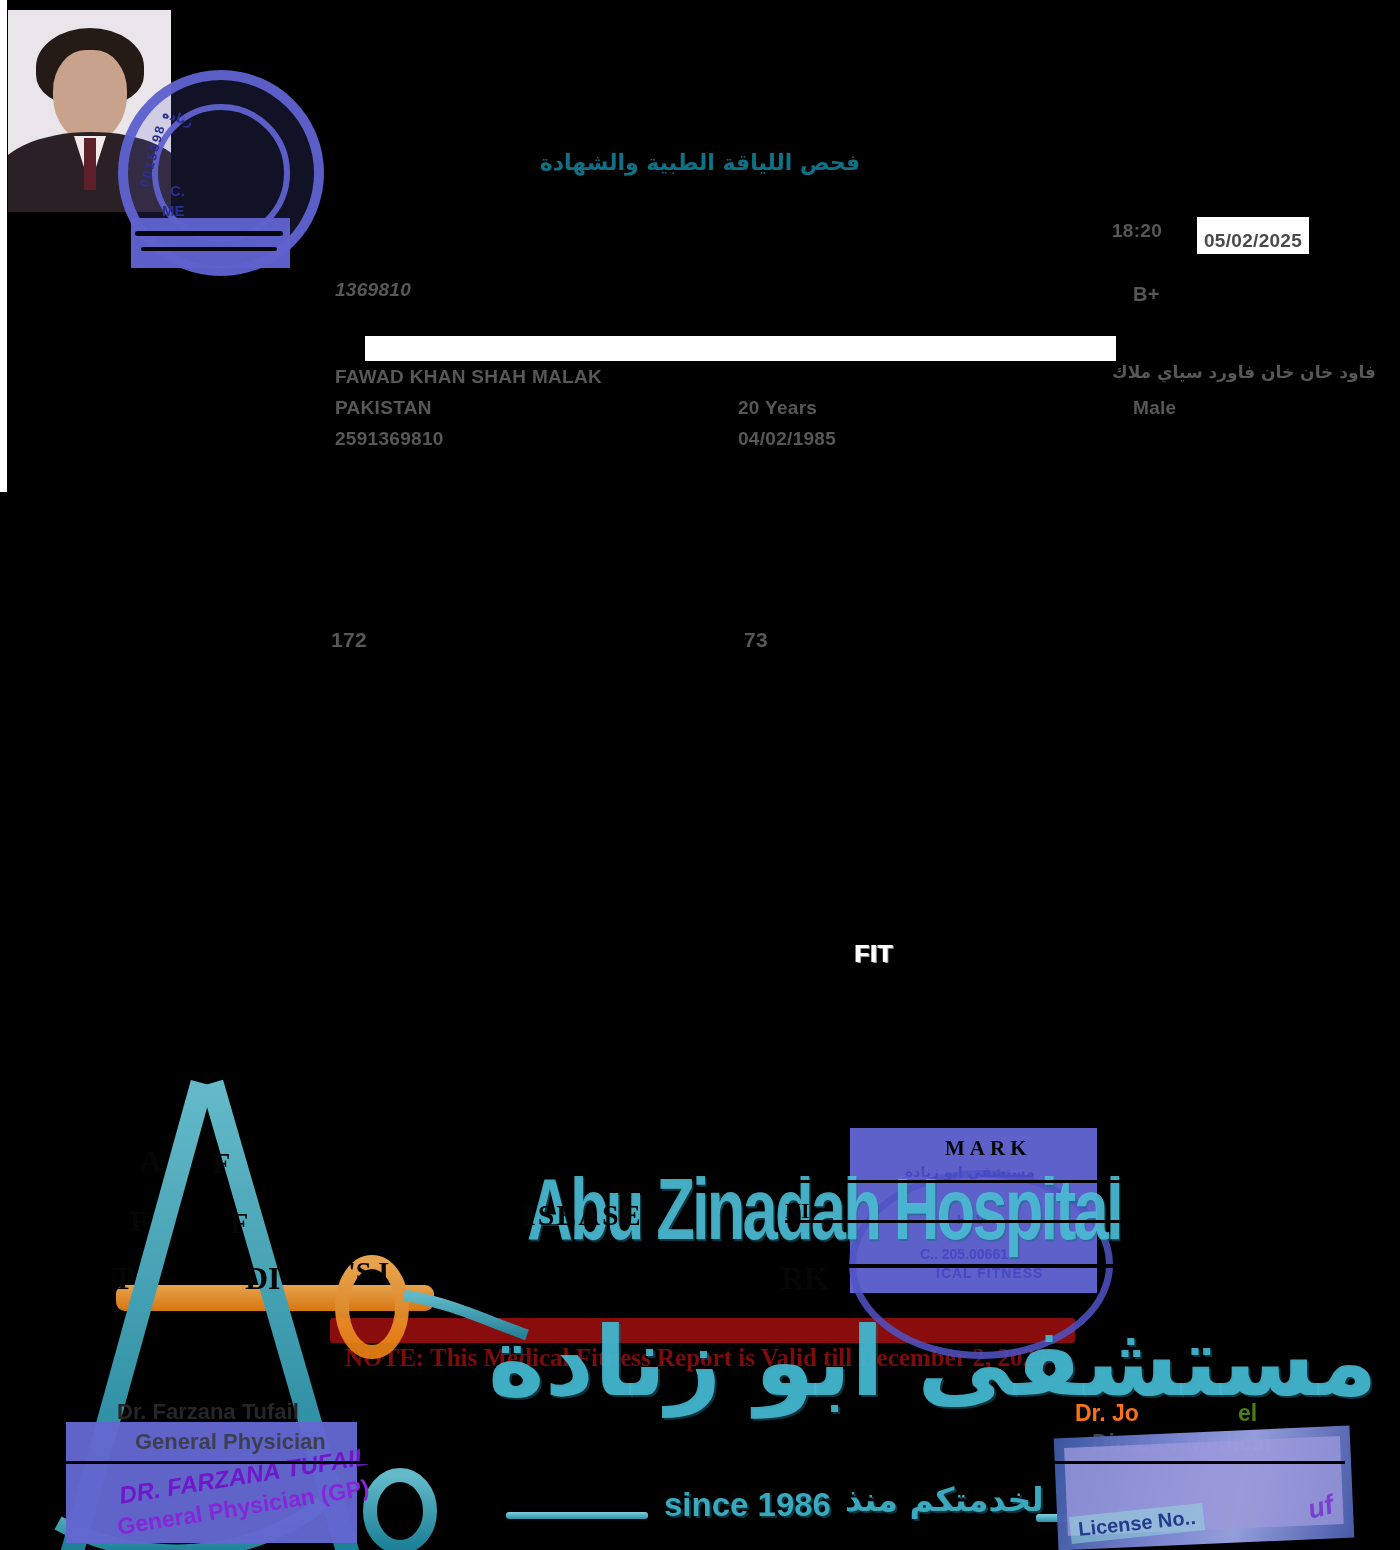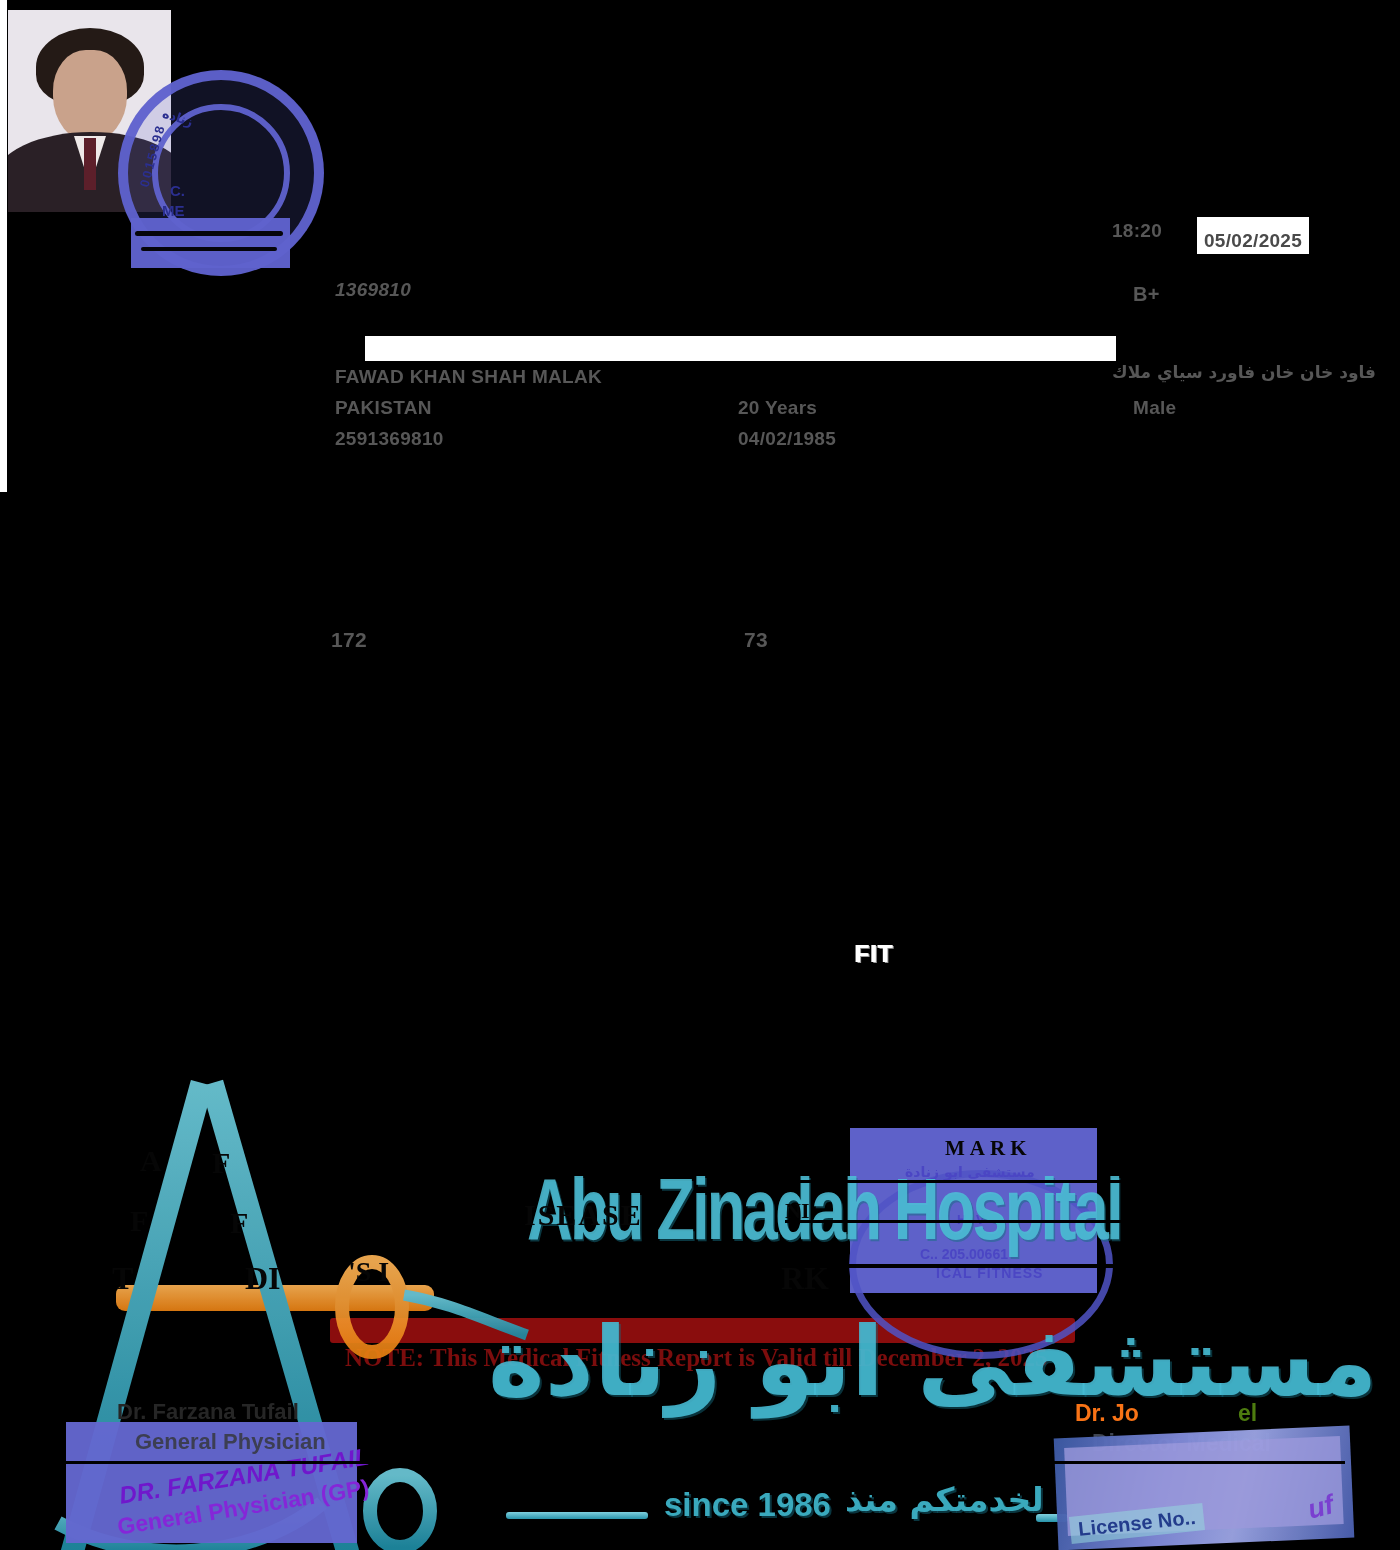--- a/index.html
+++ b/index.html
@@ -45,20 +45,21 @@
     <span class="abs navy ar" style="left:34px;top:30px;font-size:13px;transform:rotate(18deg);">زناده</span>
     <span class="abs navy" style="left:42px;top:102px;font-size:15px;">C.</span>
     <span class="abs navy" style="left:34px;top:122px;font-size:15px;">ME</span>
   </div>
 
   <div class="abs" style="left:131px;top:218px;width:159px;height:50px;background:rgba(95,98,205,.97);">
     <div class="abs" style="left:4px;top:13px;width:148px;height:5px;background:#05050a;border-radius:3px;"></div>
     <div class="abs" style="left:10px;top:29px;width:136px;height:4px;background:#05050a;border-radius:3px;"></div>
   </div>
 
+  <div class="abs title-ar ar" style="left:0;top:150px;">فحص اللياقة الطبية والشهادة</div>
 
   <span class="abs gray" style="left:1112px;top:220px;">18:20</span>
   <span class="abs gray" style="left:1197px;top:217px;background:#fff;color:#4a4a4a;padding:13px 7px 2px;">05/02/2025</span>
 
   <span class="abs gray" style="left:335px;top:279px;font-style:italic;">1369810</span>
   <span class="abs gray" style="left:1133px;top:283px;font-size:20px;">B+</span>
 
   <div class="abs" style="left:365px;top:336px;width:751px;height:25px;background:#fff;"></div>
 
   <span class="abs gray" style="left:335px;top:366px;">FAWAD KHAN SHAH MALAK</span>

